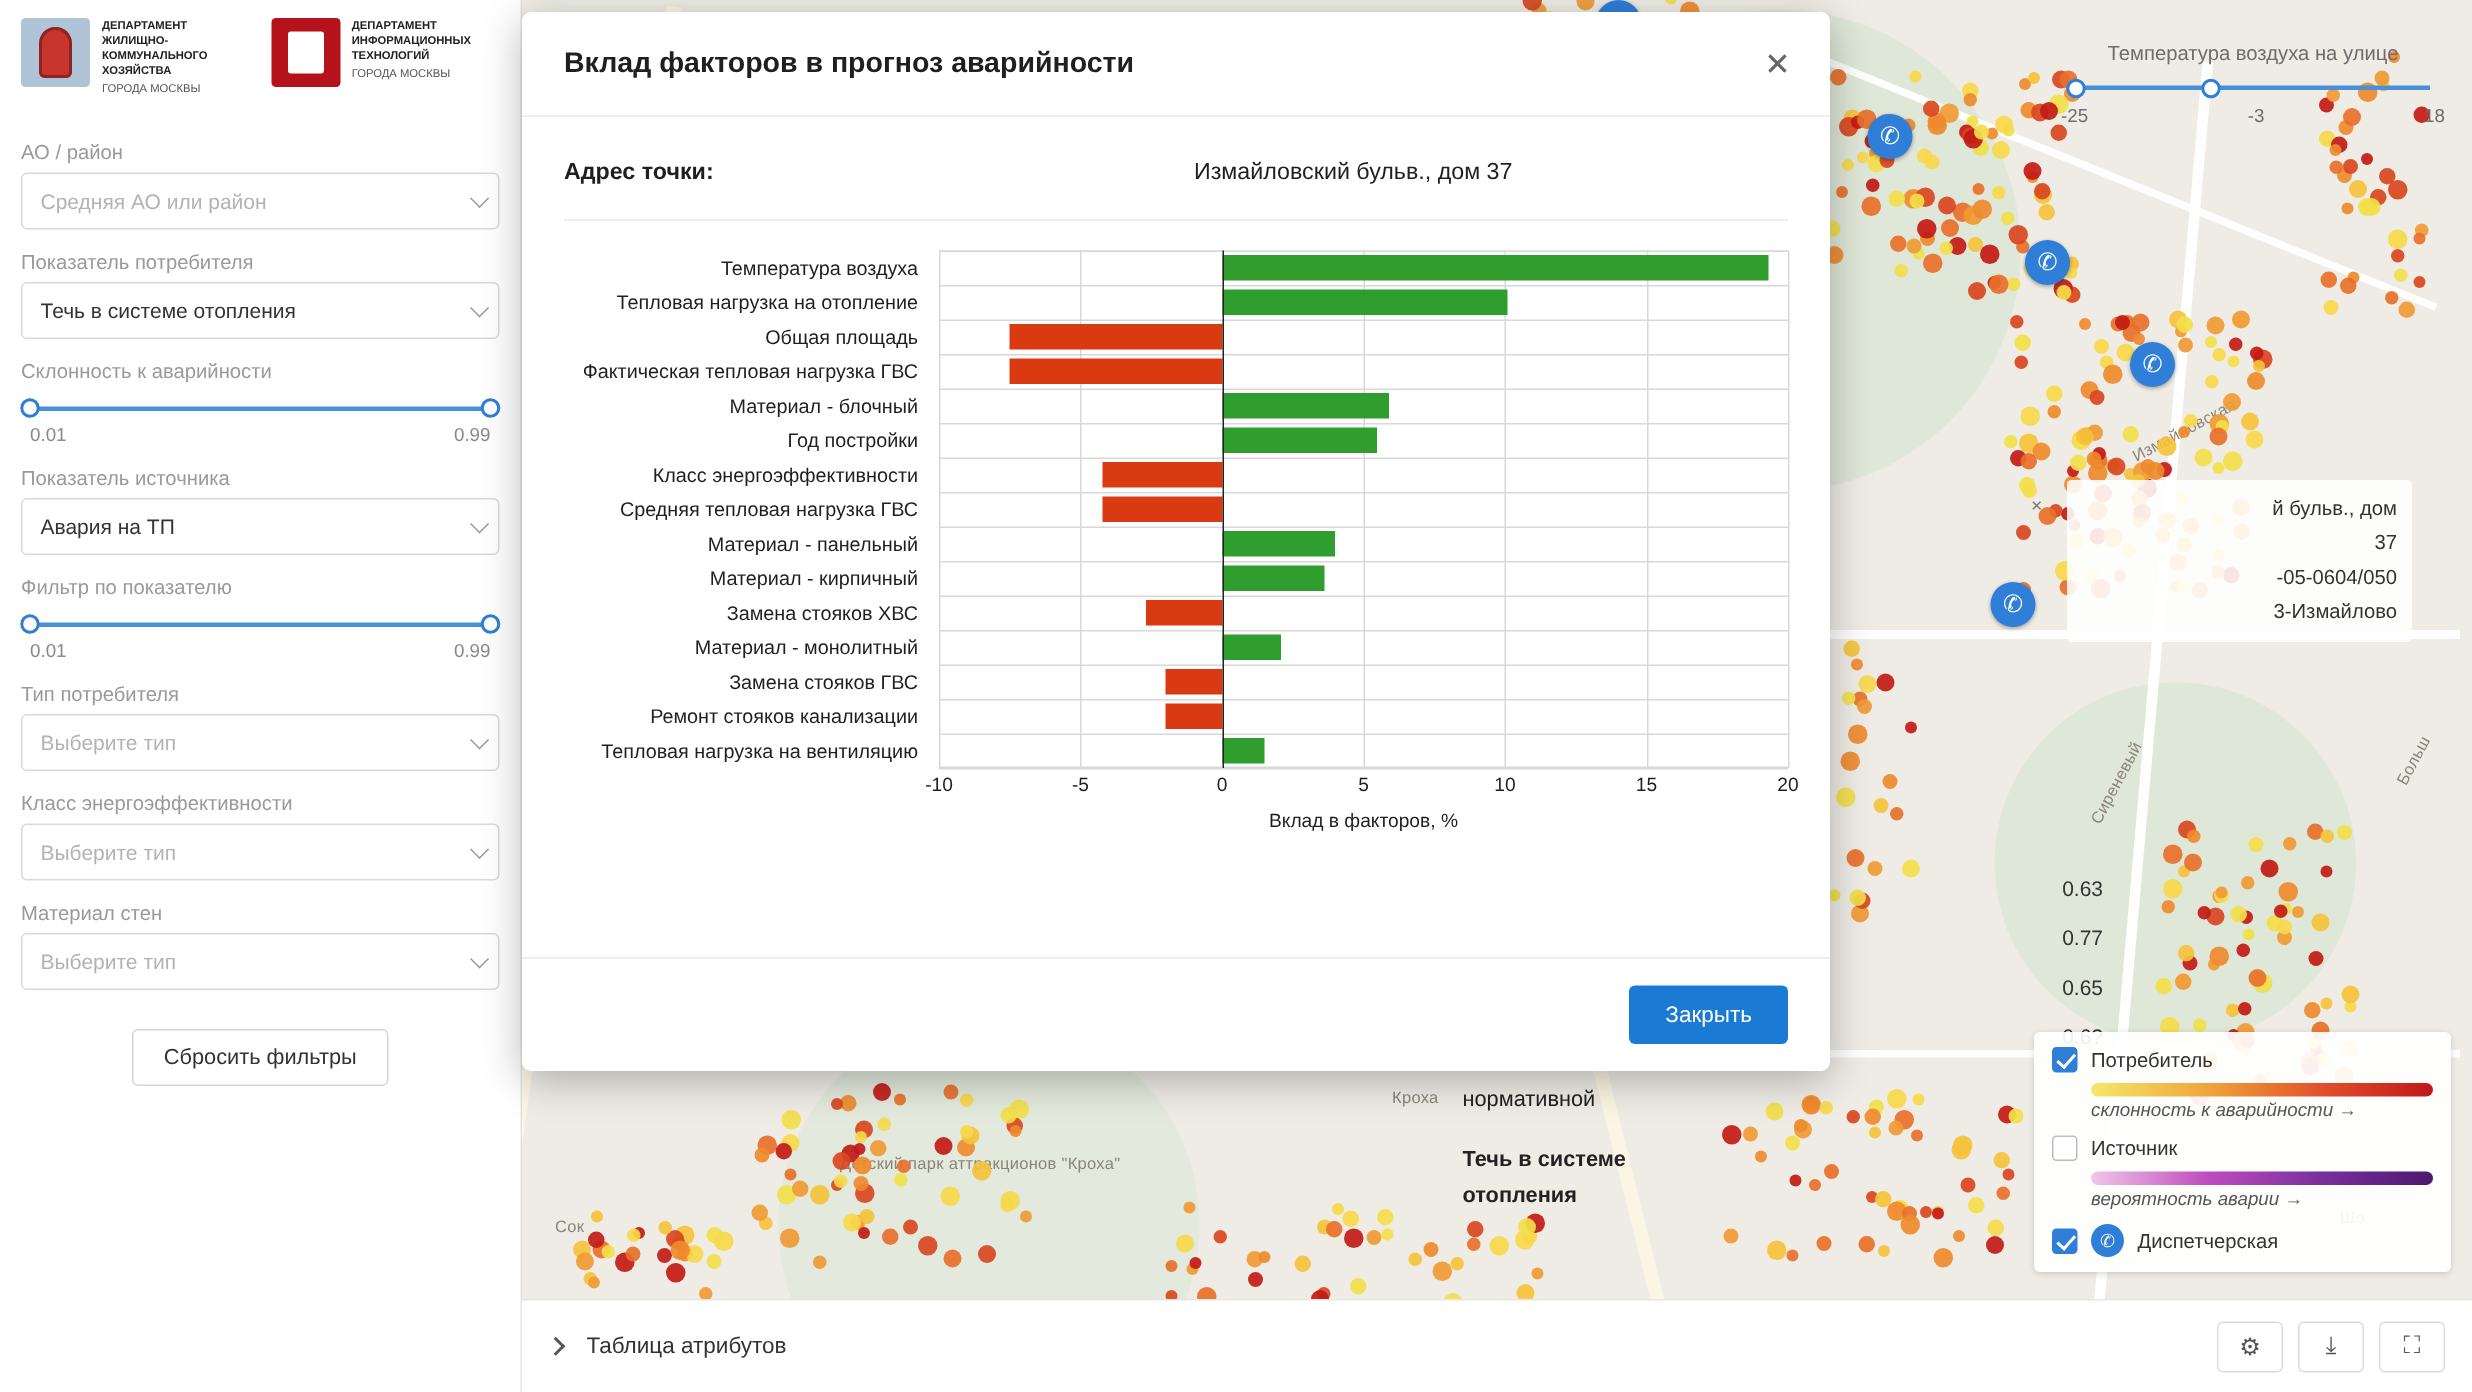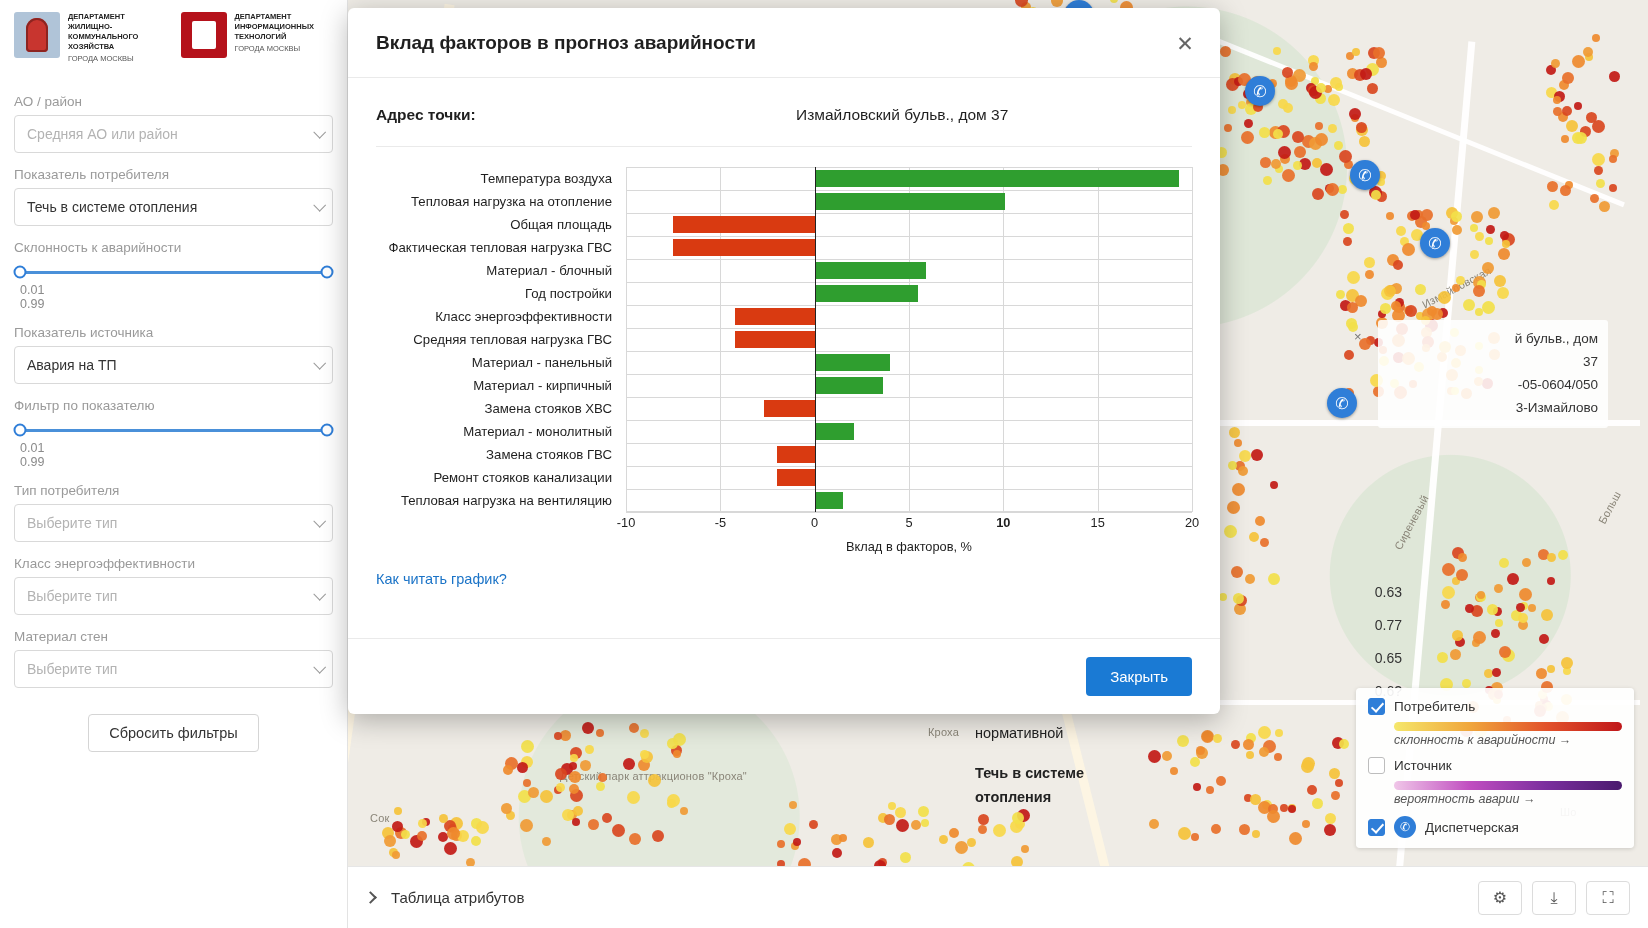--- a/index.html
+++ b/index.html
@@ -89,21 +89,21 @@
   .slider-wrap { padding: 10px 6px 0 6px; }
   .slider-track {
     position: relative; height: 3px; background: #4a90d9; border-radius: 2px;
   }
   .slider-knob {
     position: absolute; top: 50%; width: 13px; height: 13px; border-radius: 50%;
     background: #fff; border: 2px solid #2f7ed8; transform: translate(-50%,-50%);
   }
   .slider-vals {
     display: flex; justify-content: space-between; font-size: 12.5px;
-    color: #8a8a8a; margin-top: 9px; flex-direction: column;
+    color: #8a8a8a; margin-top: 9px;
   }
   .reset-btn {
     margin: 26px auto 0 auto; display: block;
     border: 1px solid #d5d5d5; background: #fff; border-radius: 4px;
     padding: 10px 20px; font-size: 14.5px; color: #333; cursor: pointer;
   }
 
   
   .temp-panel {
     position: absolute; right: 16px; top: 28px; width: 260px; z-index: 15;
@@ -947,20 +947,32 @@
 
     <div class="field-label">Материал стен</div>
     <div class="select">
       <span>Выберите тип</span>
       <span class="chev"></span>
     </div>
 
     <button class="reset-btn">Сбросить фильтры</button>
   </div>
 
+  <div class="temp-panel">
+    <div class="temp-title">Температура воздуха на улице</div>
+    <div class="temp-slider">
+      <div class="slider-knob" style="left:0%;"></div>
+      <div class="slider-knob" style="left:38%;"></div>
+    </div>
+    <div class="temp-vals">
+      <span>-25</span>
+      <span>-3</span>
+      <span>18</span>
+    </div>
+  </div>
 
   <div class="info-card">
     <div class="x">×</div>
     <div class="row">й бульв., дом</div>
     <div class="row">37</div>
     <div class="row">-05-0604/050</div>
     <div class="row">3-Измайлово</div>
   </div>
 
   <div class="num-col">
@@ -1146,28 +1158,27 @@
               <div class="crow-plot">
                 <div class="bar pos" style="left: 33.3333%; width: 5%;"></div>
               </div>
             </div>
           </div>
         <div class="xaxis" id="xaxis">
             <span class="xtick" style="left: 0%;">-10</span>
             <span class="xtick" style="left: 16.6667%;">-5</span>
             <span class="xtick" style="left: 33.3333%;">0</span>
             <span class="xtick" style="left: 50%;">5</span>
-            <span class="xtick" style="left: 66.6667%; font-weight: bold;">10</span>
+            <span class="xtick" style="left: 66.6667%;">10</span>
             <span class="xtick" style="left: 83.3333%;">15</span>
             <span class="xtick" style="left: 100%;">20</span>
           </div>
         <div class="xlabel">Вклад в факторов, %</div>
       </div>
 
-      <div class="howto">Как читать график?</div>
     </div>
 
     <div class="modal-foot">
       <button class="close-btn">Закрыть</button>
     </div>
   </div>
 
 </div>
 
 </body></html>

